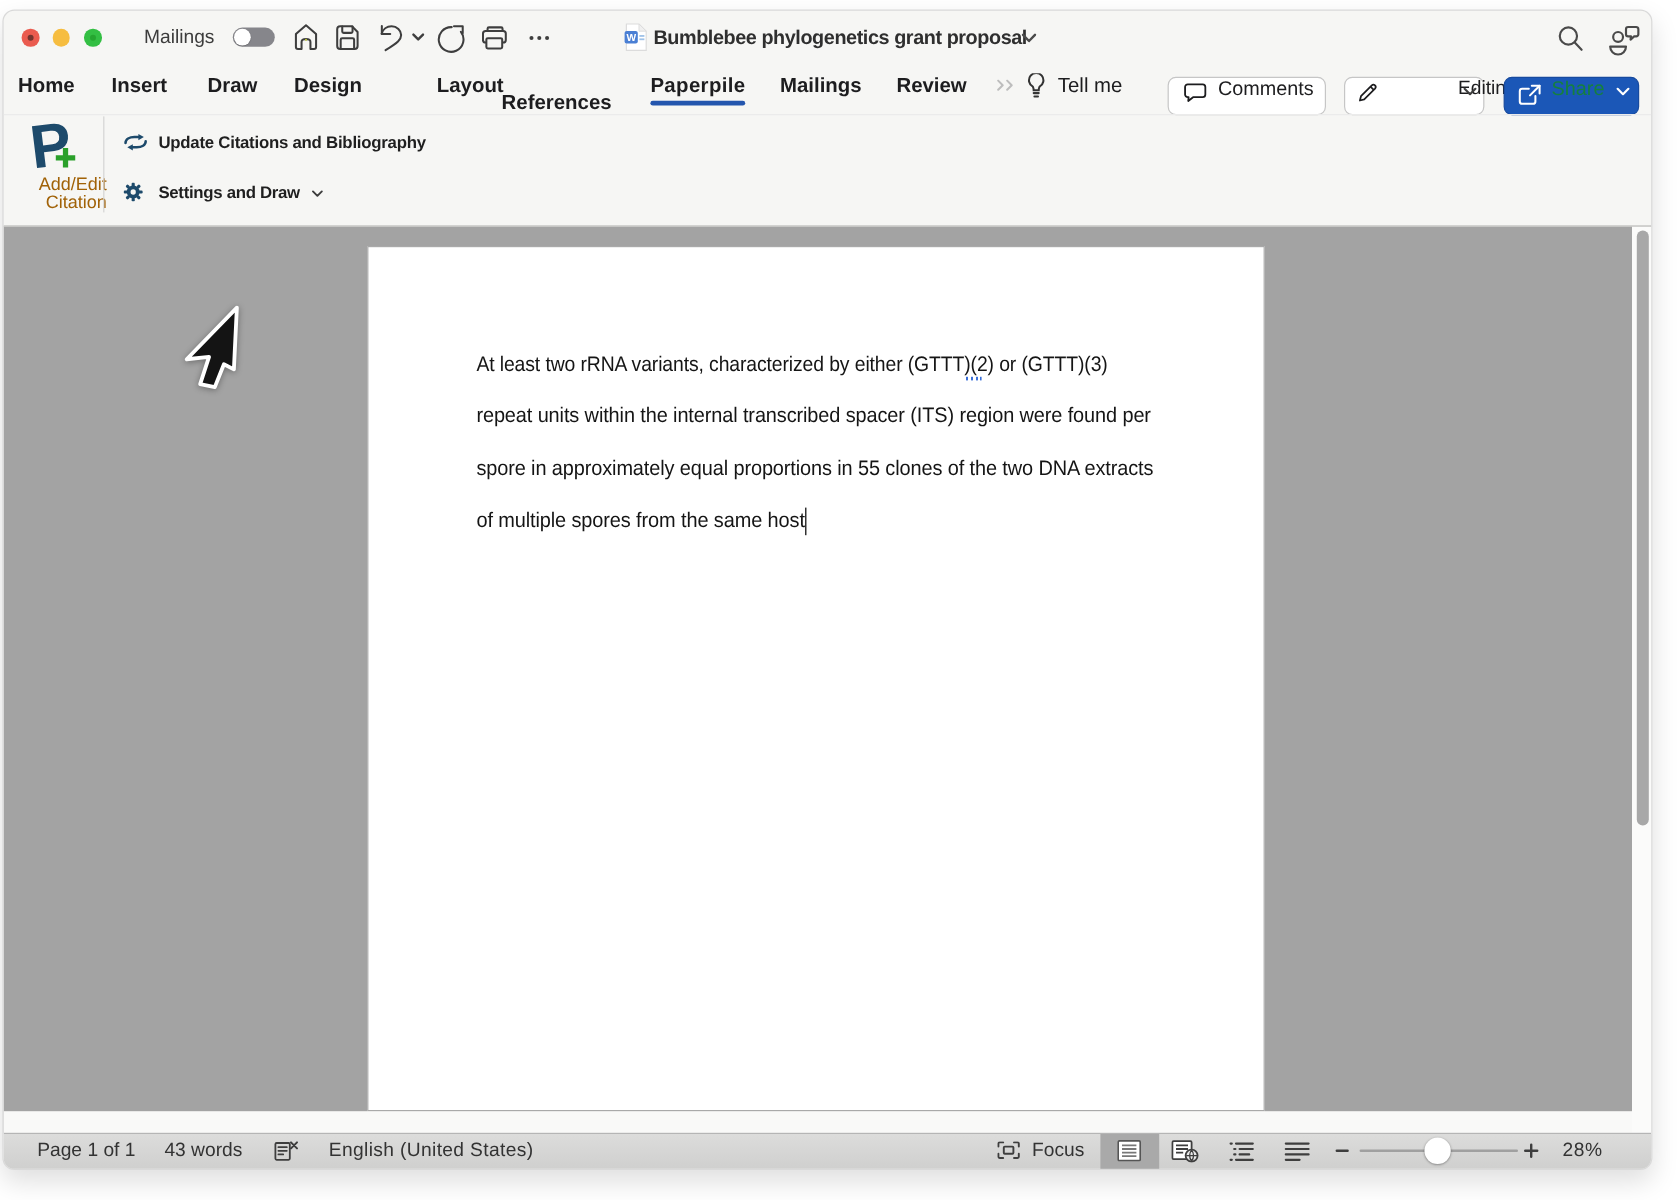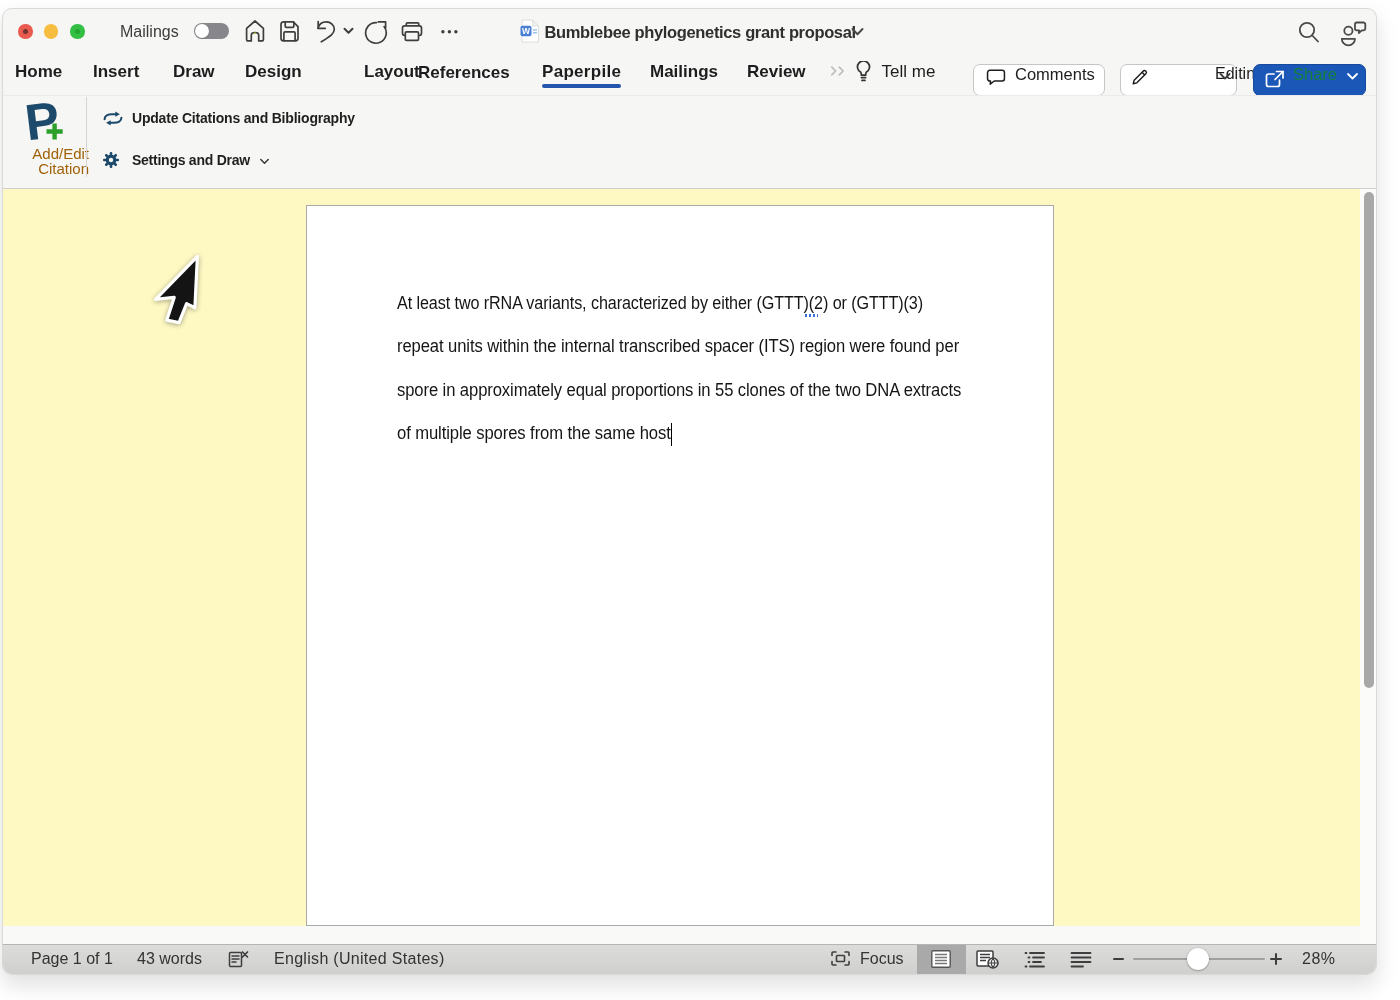--- a/index.html
+++ b/index.html
@@ -78,21 +78,21 @@
       <path d="M17.8 1.5 H24.5 A1.8 1.8 0 0 1 26.3 3.3 V7.5 A1.8 1.8 0 0 1 24.5 9.3 H22.8 L19.8 12 L20.1 9.3 H17.8 A1.8 1.8 0 0 1 16 7.5 V3.3 A1.8 1.8 0 0 1 17.8 1.5 Z"></path>
     </svg>
   </div>
 
   <div class="abs" id="tabs" style="left:0;top:44px;width:100%;height:42px;font-size:17px;font-weight:600;color:#1d1d1f;text-align:right;">
     <div class="abs" style="left:12px;top:8.5px;">Home</div>
     <div class="abs" style="left:90px;top:8.5px;">Insert</div>
     <div class="abs" style="left:170px;top:8.5px;">Draw</div>
     <div class="abs" style="left:242px;top:8.5px;">Design</div>
     <div class="abs" style="left:329px;top:8.5px;margin-left:32px;">Layout</div>
-    <div class="abs" style="left:415px;top:10px;">References</div>
+    <div class="abs" style="left:415px;top:23px;">References</div>
     <div class="abs" style="left:539px;top:8.5px;font-weight:700;letter-spacing:0.3px;">Paperpile</div>
     <div class="abs" style="left:647px;top:8.5px;">Mailings</div>
     <div class="abs" style="left:744px;top:8.5px;">Review</div>
     <div class="abs" style="left:539px;top:31px;width:79px;height:3.5px;background:#2456ae;border-radius:2px;"></div>
 
     <svg class="abs" style="left:826.5px;top:12.5px;" width="17" height="10" viewBox="0 0 17 10" fill="none" stroke="#bdbdbd" stroke-width="1.7" stroke-linecap="round" stroke-linejoin="round">
       <path d="M1.8 1.2 L5.6 5 L1.8 8.8"></path>
         <path d="M9.3 1.2 L13.1 5 L9.3 8.8"></path>
     </svg>
 
@@ -170,21 +170,21 @@
         </g>
       </g>
       <circle cx="8" cy="8" r="2.2" fill="#f6f6f4"></circle>
     </svg>
     <div class="abs" style="left:129px;top:55.5px;font-size:14px;font-weight:700;color:#1f1f1f;letter-spacing:-0.25px;">Settings and Draw</div>
     <svg class="abs" style="left:256px;top:62px;" width="11" height="8" viewBox="0 0 11 8" fill="none" stroke="#3e3e3e" stroke-width="1.6" stroke-linecap="round" stroke-linejoin="round">
         <path d="M1.8 1.5 L5.5 5.2 L9.2 1.5"></path>
       </svg>
   </div>
 
-  <div class="abs" id="docarea" style="left:0;top:179px;width:100%;height:756px;background:#fef9c3;border-top:1px solid #cfcfcd;">
+  <div class="abs" id="docarea" style="left:0;top:179px;width:100%;height:756px;background:#a3a3a3;border-top:1px solid #cfcfcd;">
 
     <div class="abs" style="left:303px;top:15.5px;width:748px;height:721px;background:#ffffff;border:1px solid #a9a9a9;"></div>
 
     <div class="abs" style="left:394px;top:104px;font-size:17.5px;color:#151515;letter-spacing:-0.1px;white-space:nowrap;transform:scaleX(0.9225);transform-origin:0 0;">At least two rRNA variants, characterized by either (GTTT)(2) or (GTTT)(3)</div>
     <div class="abs" style="left:394px;top:147px;font-size:17.5px;color:#151515;letter-spacing:-0.1px;white-space:nowrap;transform:scaleX(0.949);transform-origin:0 0;">repeat units within the internal transcribed spacer (ITS) region were found per</div>
     <div class="abs" style="left:394px;top:190.5px;font-size:17.5px;color:#151515;letter-spacing:-0.1px;white-space:nowrap;transform:scaleX(0.949);transform-origin:0 0;">spore in approximately equal proportions in 55 clones of the two DNA extracts</div>
     <div class="abs" style="left:394px;top:234px;font-size:17.5px;color:#151515;letter-spacing:-0.1px;white-space:nowrap;transform:scaleX(0.95);transform-origin:0 0;">of multiple spores from the same host</div>
 
     <div class="abs" style="left:667.5px;top:233.5px;width:1.7px;height:23px;background:#000000;"></div>
 

